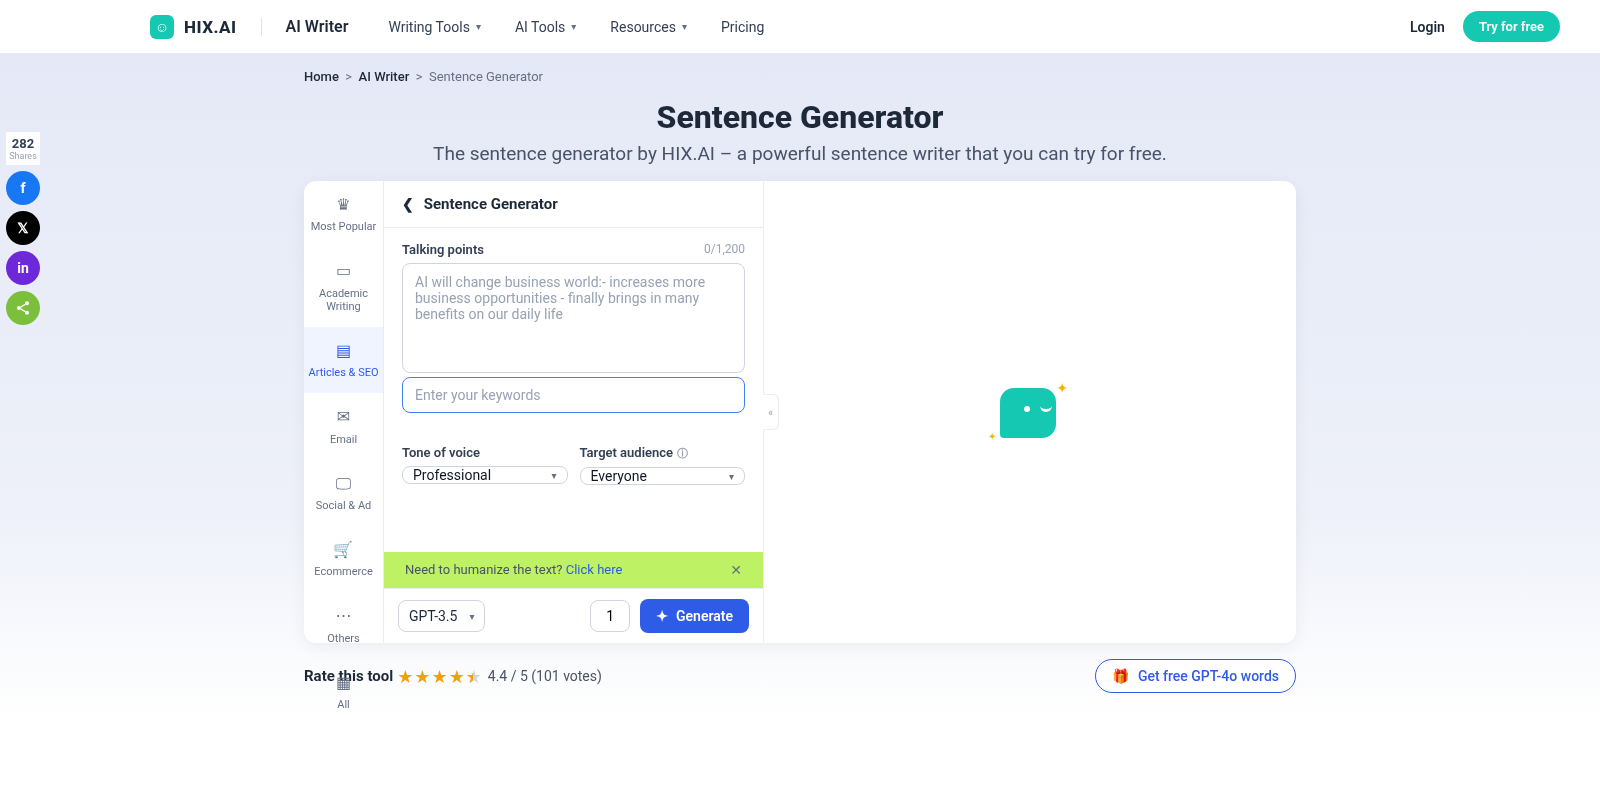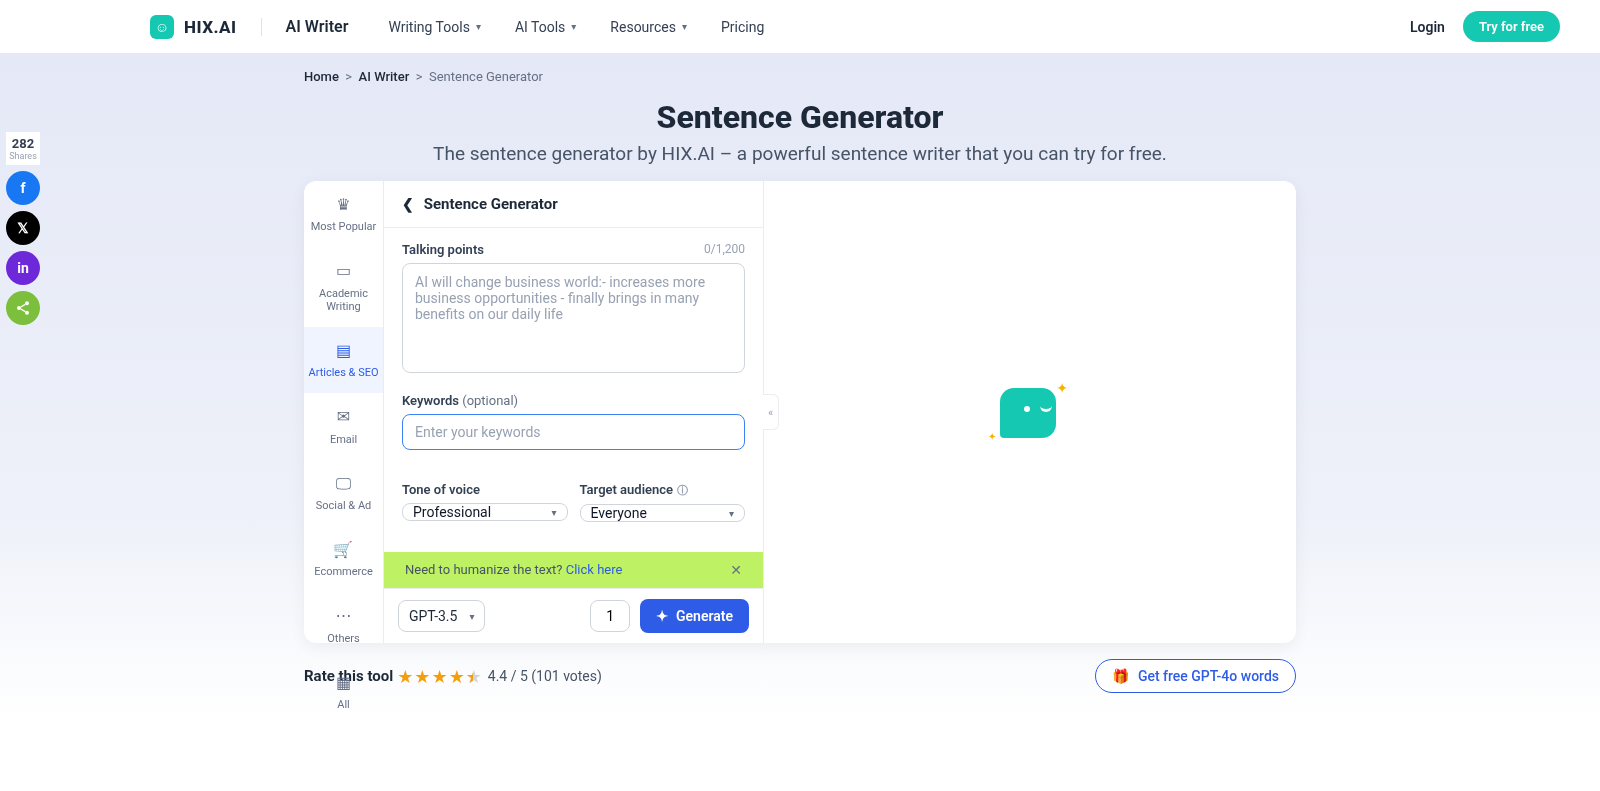--- a/index.html
+++ b/index.html
@@ -153,24 +153,20 @@
         <span class="chev" style="font-size:14px;color:#1d2939;">❮</span>
         <span>Sentence Generator</span>
       </div>
       <div class="form-body">
         <div class="field-row">
           <span>Talking points</span>
           <span class="counter">0/1,200</span>
         </div>
         <textarea class="ta" placeholder="AI will change business world:- increases more business opportunities - finally brings in many benefits on our daily life" style=""></textarea>
 
-        <div class="label">
-          <span>Keywords</span>
-          <span class="optional">(optional)</span>
-        </div>
         <input class="input" placeholder="Enter your keywords" style="">
 
         <div class="row2">
           <div class="col">
             <div class="label">Tone of voice</div>
             <div class="select">
                 <span>Professional</span>
                 <span class="chev">▾</span>
               </div>
           </div>

